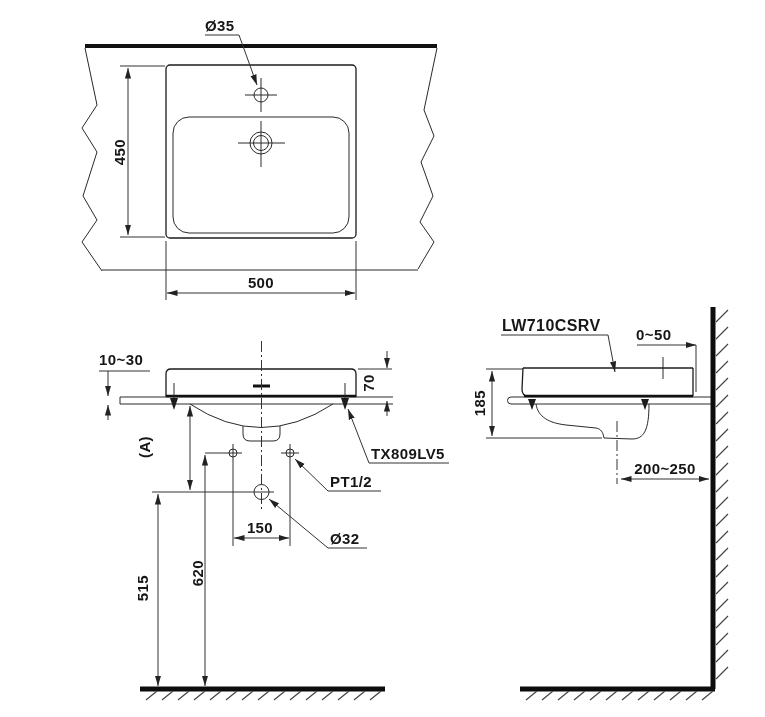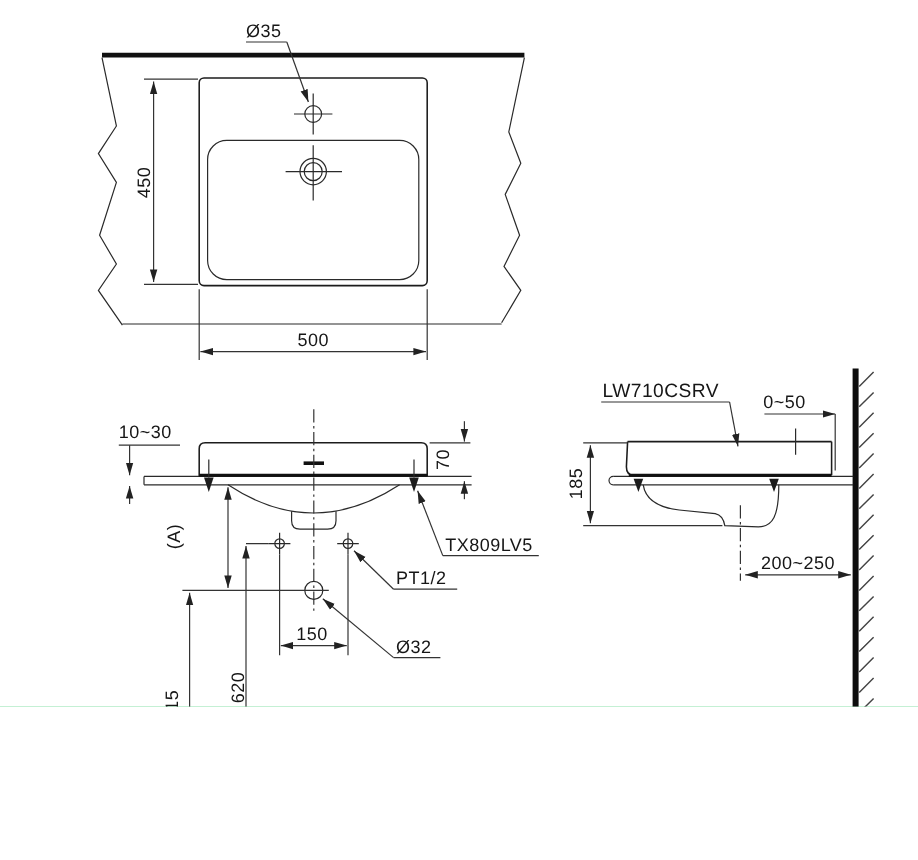--- a/index.html
+++ b/index.html
@@ -1,16 +1,16 @@
 <!DOCTYPE html>
 <html><head>
 <meta charset="utf-8">
 <style>
   html,body{margin:0;padding:0;background:#fff;}
-  .stage{width:765px;height:589px;position:relative;background:#22c55e;overflow:hidden;}
+  .stage{width:765px;height:708px;position:relative;background:#b91c1c;overflow:hidden;font-weight:bold;}
   svg{display:block;}
   .ln{stroke:#2a2a2a;stroke-width:1;fill:none;}
   .ln2{stroke:#1c1c1c;stroke-width:1.3;fill:none;}
   .seat{stroke:#111;stroke-width:2.4;fill:none;}
   .thick{stroke:#111;stroke-width:4;fill:none;}
   .ground{stroke:#0d0d0d;stroke-width:5;fill:none;}
   .dim{stroke:#333;stroke-width:1;fill:none;}
   .cl{stroke:#333;stroke-width:1;fill:none;stroke-dasharray:11 3 2 3;}
   .hatch{stroke:#444;stroke-width:1.2;fill:none;}
   .solid{fill:#1c1c1c;stroke:none;}

